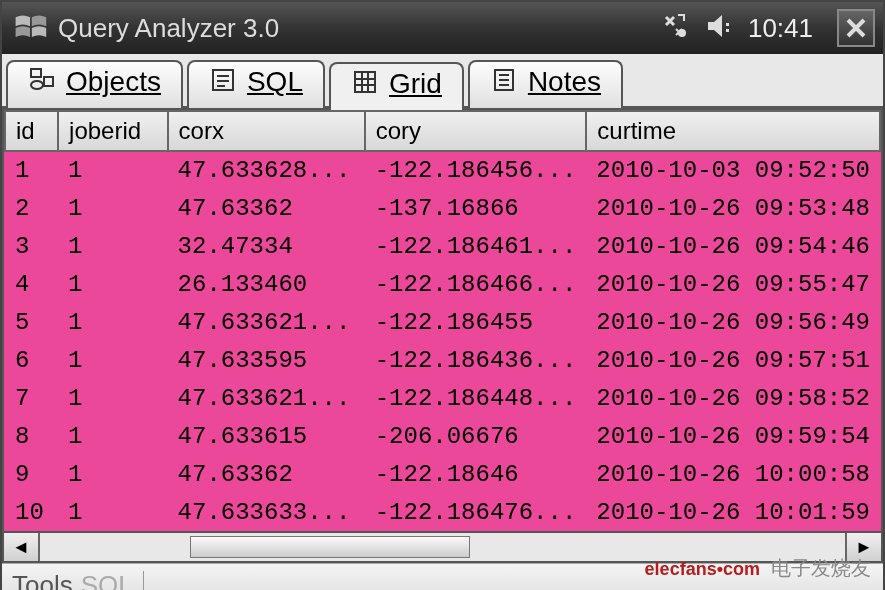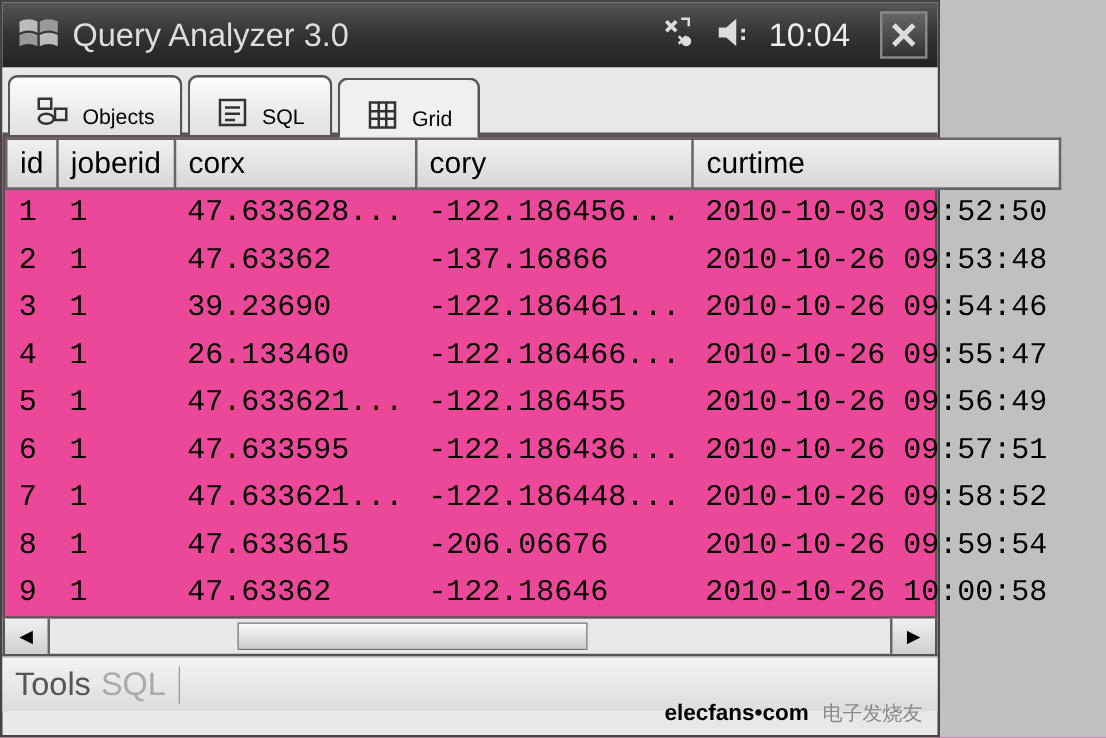--- a/index.html
+++ b/index.html
@@ -40,29 +40,30 @@
   .tabstrip {
     display:flex;
     background:#e8e8e8;
     padding-top:6px;
     padding-left:4px;
     gap:4px;
     height:54px;
     border-bottom:2px solid #555;
   }
   .tab {
-    display:flex;align-items:flex-end;gap:10px;
+    display:flex;align-items:flex-start;gap:10px;
     background:linear-gradient(to bottom,#fdfdfd,#e0e0e0);
     border:2px solid #555;
     border-bottom:none;
     border-radius:8px 8px 0 0;
     padding:4px 20px;
-    font-size:17px;
+    font-size:28px;
     cursor:pointer;
     height:48px;
+    text-decoration:underline;
   }
   .tab.active {
     background:#f0f0f0;
     position:relative;
     top:2px;
   }
   .tab .ticon { width:28px;height:28px;display:flex;align-items:center;justify-content:center; }
   .gridwrap {
     background:#ec4899;
     border:2px solid #555;
@@ -113,23 +114,23 @@
     height:44px;display:flex;align-items:center;
     background:linear-gradient(to bottom,#f4f4f4,#dcdcdc);
     padding:0 10px;font-size:26px;color:#555;
     border-top:1px solid #aaa;
   }
   .statusbar .dim{color:#aaa;margin-left:8px}
   .statusbar .sep{border-left:1px solid #999;height:30px;margin-left:10px}
   .watermark{
     position:absolute;bottom:6px;right:12px;font-size:18px;
   }
-  .watermark .red{color:#000000;font-weight:bold}
-  .watermark .cn{color:#888;font-size:16px;margin-left:6px}
-  .outer{position:relative;width:752px;height:590px;border:2px solid #444;background:#e8e8e8;}
+  .watermark .red{color:#b91c1c;font-weight:bold}
+  .watermark .cn{color:#888;font-size:20px;margin-left:6px}
+  .outer{position:relative;width:885px;height:590px;border:2px solid #444;background:#e8e8e8;}
 </style>
 </head>
 <body>
 
 <div class="outer">
 
   <div class="titlebar">
     <div class="flag">
       <svg viewBox="0 0 40 40" width="36" height="36">
         <path d="M4 8 Q12 4 20 8 L20 18 Q12 14 4 18 Z" fill="#bbb"></path>
@@ -147,21 +148,21 @@
           <circle cx="22" cy="22" r="4" fill="#ddd"></circle>
         </svg>
       </span>
       <span>
         <svg width="30" height="30" viewBox="0 0 30 30">
           <path d="M4 11 L10 11 L18 4 L18 26 L10 19 L4 19 Z" fill="#ddd"></path>
           <rect x="22" y="12" width="3" height="3" fill="#ddd"></rect>
           <rect x="22" y="18" width="3" height="3" fill="#ddd"></rect>
         </svg>
       </span>
-      <span class="clock">10:04</span>
+      <span class="clock">10:41</span>
       <div class="closebox">
         <svg width="22" height="22" viewBox="0 0 22 22">
           <path d="M3 3 L19 19 M19 3 L3 19" stroke="#ddd" stroke-width="4"></path>
         </svg>
       </div>
     </div>
   </div>
 
   <div class="tabstrip">
     <div class="tab">
@@ -189,20 +190,31 @@
       <span class="ticon">
         <svg width="26" height="26" viewBox="0 0 26 26">
           <rect x="3" y="3" width="20" height="20" fill="none" stroke="#333" stroke-width="2"></rect>
           <line x1="3" y1="10" x2="23" y2="10" stroke="#333" stroke-width="2"></line>
           <line x1="3" y1="16" x2="23" y2="16" stroke="#333" stroke-width="2"></line>
           <line x1="10" y1="3" x2="10" y2="23" stroke="#333" stroke-width="2"></line>
           <line x1="16" y1="3" x2="16" y2="23" stroke="#333" stroke-width="2"></line>
         </svg>
       </span>
       <span>Grid</span>
+    </div>
+    <div class="tab">
+      <span class="ticon">
+        <svg width="26" height="26" viewBox="0 0 26 26">
+          <rect x="4" y="3" width="18" height="20" fill="none" stroke="#333" stroke-width="2"></rect>
+          <line x1="8" y1="8" x2="18" y2="8" stroke="#333" stroke-width="2"></line>
+          <line x1="8" y1="13" x2="18" y2="13" stroke="#333" stroke-width="2"></line>
+          <line x1="8" y1="18" x2="18" y2="18" stroke="#333" stroke-width="2"></line>
+        </svg>
+      </span>
+      <span>Notes</span>
     </div>
   </div>
 
   <div class="gridwrap">
     <table class="grid">
       <thead>
         <tr>
           <th class="col-id">id</th>
           <th class="col-jb">joberid</th>
           <th class="col-cx">corx</th>
@@ -221,21 +233,21 @@
           <tr>
             <td>2</td>
             <td>1</td>
             <td>47.63362</td>
             <td>-137.16866</td>
             <td>2010-10-26 09:53:48</td>
           </tr>
           <tr>
             <td>3</td>
             <td>1</td>
-            <td>39.23690</td>
+            <td>32.47334</td>
             <td>-122.186461...</td>
             <td>2010-10-26 09:54:46</td>
           </tr>
           <tr>
             <td>4</td>
             <td>1</td>
             <td>26.133460</td>
             <td>-122.186466...</td>
             <td>2010-10-26 09:55:47</td>
           </tr>
@@ -266,20 +278,27 @@
             <td>47.633615</td>
             <td>-206.06676</td>
             <td>2010-10-26 09:59:54</td>
           </tr>
           <tr>
             <td>9</td>
             <td>1</td>
             <td>47.63362</td>
             <td>-122.18646</td>
             <td>2010-10-26 10:00:58</td>
+          </tr>
+          <tr>
+            <td>10</td>
+            <td>1</td>
+            <td>47.633633...</td>
+            <td>-122.186476...</td>
+            <td>2010-10-26 10:01:59</td>
           </tr>
         </tbody>
     </table>
   </div>
 
   <div class="hscroll">
     <div class="arrow">◄</div>
     <div class="track">
       <div class="thumb"></div>
     </div>

